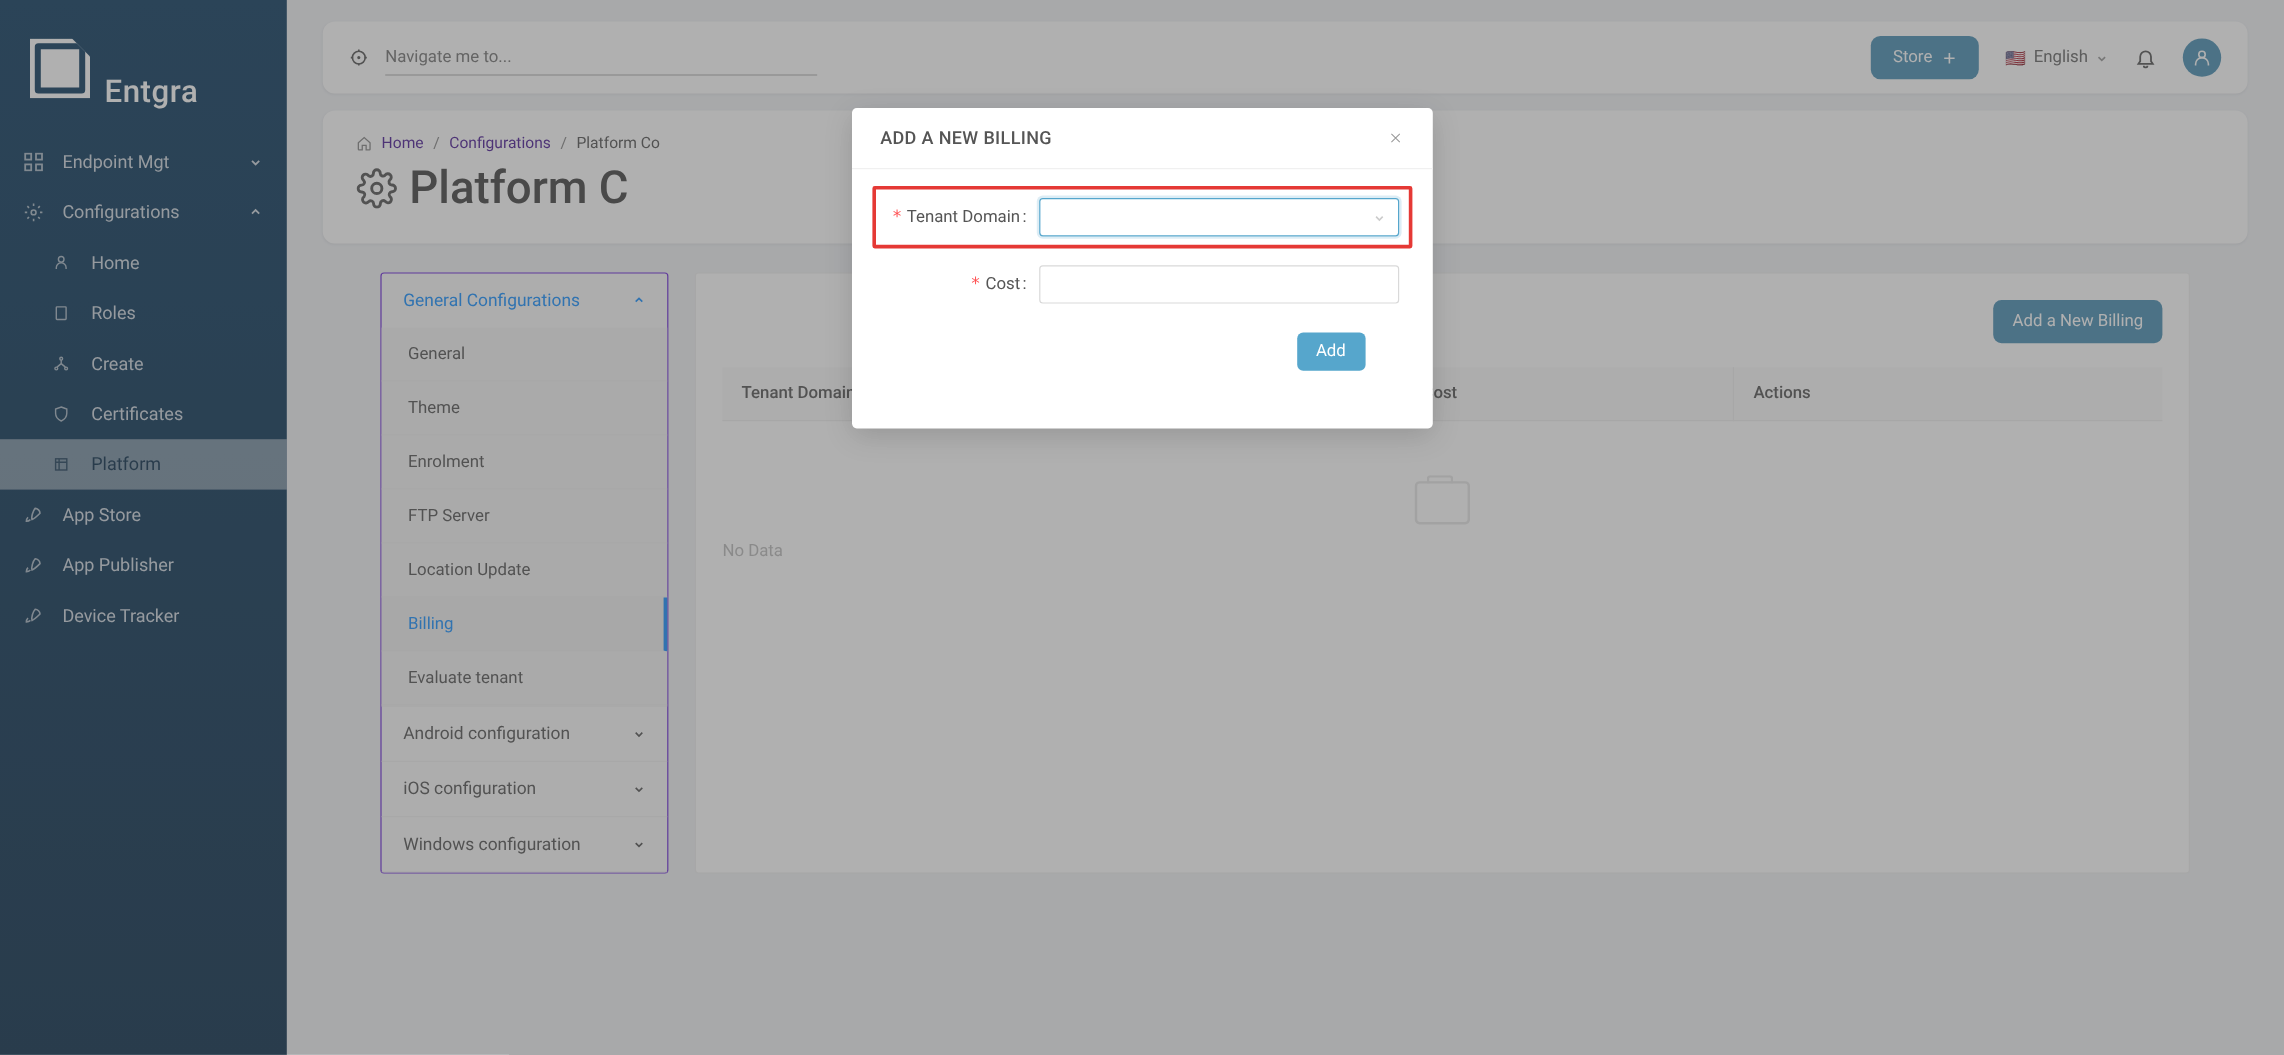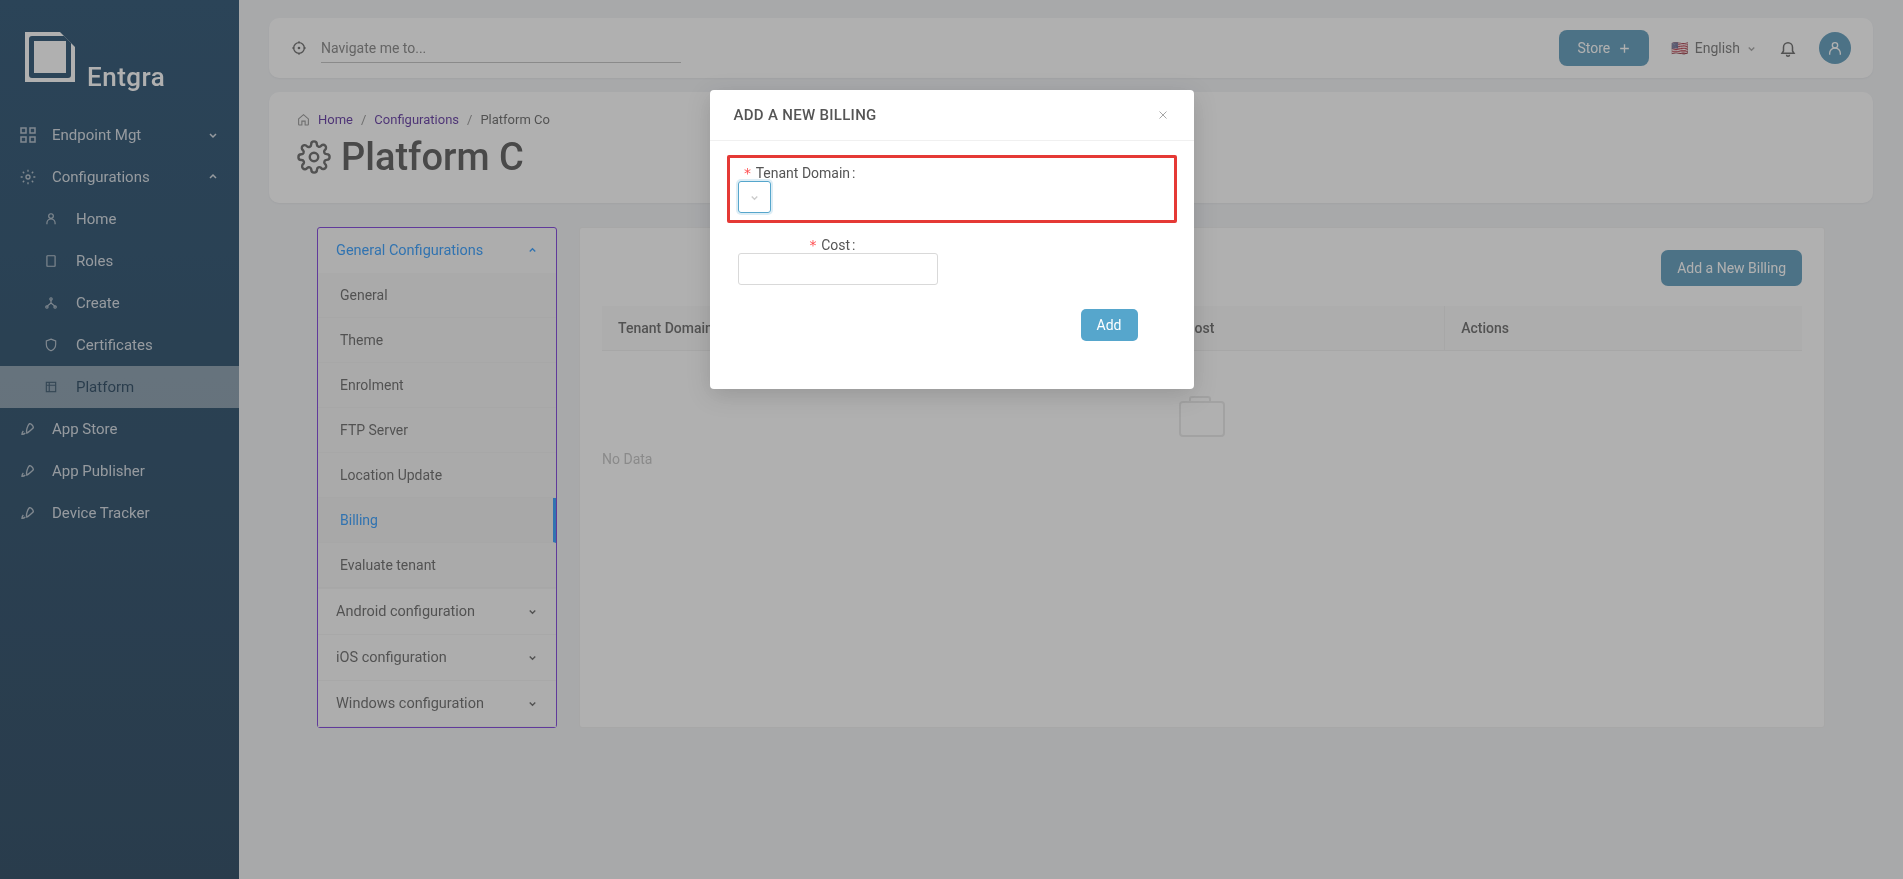--- a/index.html
+++ b/index.html
@@ -51,21 +51,21 @@
 .empty-icon { width: 46px; height: 36px; margin: 0 auto 14px; border: 2px solid #ccc; border-radius: 4px; position: relative; opacity: 0.5; }
 .empty-icon::before { content: ""; position: absolute; top: -7px; left: 8px; width: 18px; height: 5px; border: 2px solid #ccc; border-bottom: none; border-radius: 3px 3px 0 0; }
 
 
 .overlay { position: fixed; inset: 0; background: rgba(80,80,80,0.45); display: flex; justify-content: center; align-items: flex-start; padding-top: 90px; }
 .modal { width: 484px; background: #fff; border-radius: 4px; box-shadow: 0 6px 24px rgba(0,0,0,0.15); }
 .modal-header { padding: 16px 24px; border-bottom: 1px solid #f0f0f0; display: flex; align-items: center; }
 .modal-title { font-size: 15px; font-weight: 500; color: #555; letter-spacing: 0.3px; }
 .modal-close { margin-left: auto; color: #999; cursor: pointer; font-size: 15px; }
 .modal-body { padding: 24px 28px; }
-.form-row { display: flex; align-items: flex-start; margin-bottom: 24px; flex-direction: column; }
+.form-row { display: flex; align-items: center; margin-bottom: 24px; }
 .form-label { width: 128px; text-align: right; font-size: 14px; color: #555; padding-right: 10px; }
 .form-label .req { color: #ff4d4f; margin-right: 4px; font-family: monospace; }
 .form-label .colon { margin-left: 2px; }
 .form-control { flex: 1; }
 .select { height: 32px; border: 1px solid #d9d9d9; border-radius: 3px; display: flex; align-items: center; padding: 0 10px; justify-content: flex-end; color: #ccc; cursor: pointer; }
 .select.focused { border-color: #56a6cc; box-shadow: 0 0 0 2px rgba(86,166,204,0.2); }
 .highlight-box { border: 3px solid #e53935; padding: 7px 8px; margin: -10px -11px 14px; border-radius: 2px; }
 .highlight-box .form-row { margin-bottom: 0; }
 .text-input { width: 100%; height: 32px; border: 1px solid #d9d9d9; border-radius: 3px; padding: 0 10px; font-size: 14px; outline: none; }
 .modal-footer { padding: 0 28px 24px; display: flex; justify-content: flex-end; }

